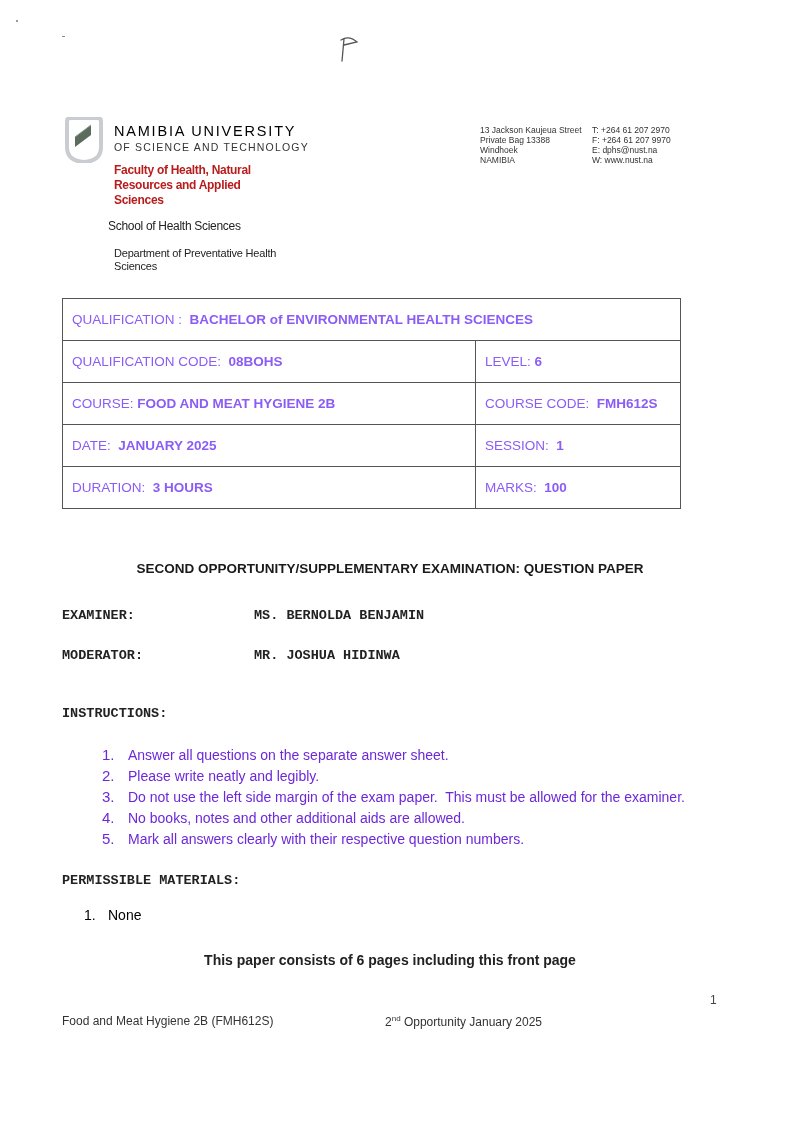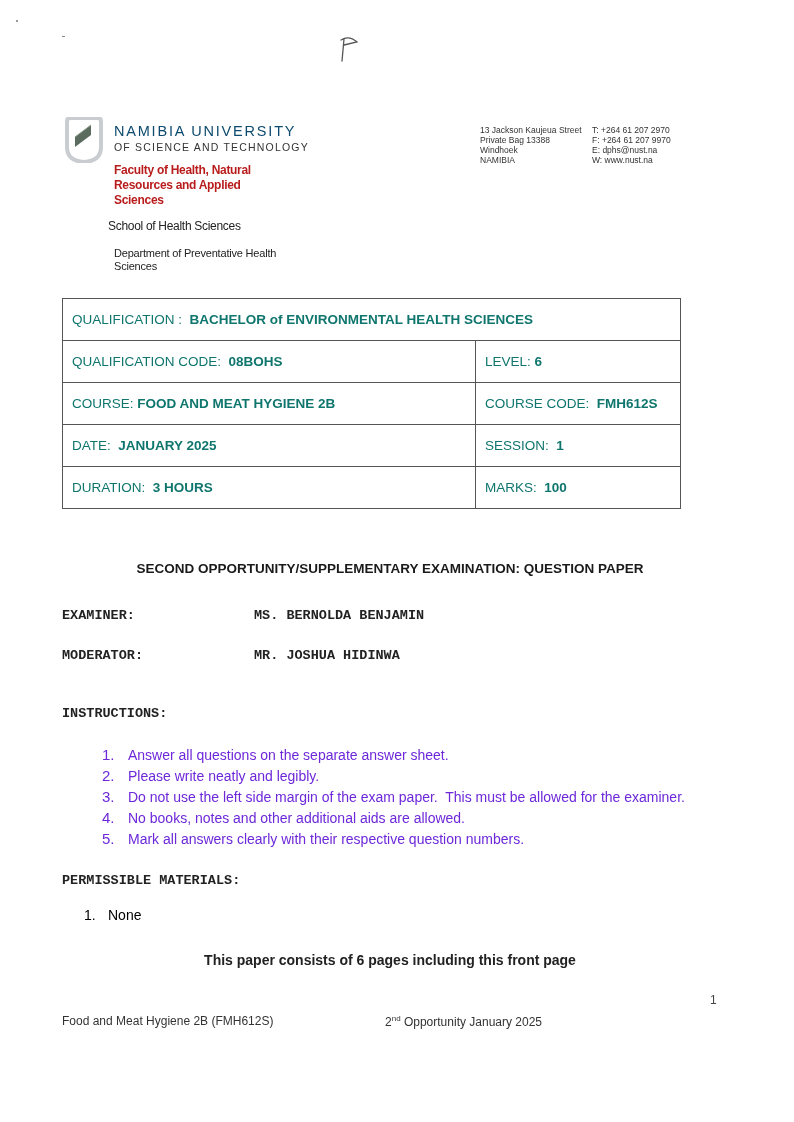--- a/index.html
+++ b/index.html
@@ -4,31 +4,31 @@
 <style>
   html, body { margin: 0; padding: 0; background: #fff; }
   body { width: 794px; height: 1122px; position: relative; overflow: hidden;
          font-family: "Liberation Sans", sans-serif; color: #1a1a1a; }
   .abs { position: absolute; }
   .handmark { left: 335px; top: 33px; width: 30px; height: 30px; }
   .stray { left: 16px; top: 20px; width: 2px; height: 2px; background:#999; }
   .stray2 { left: 62px; top: 36px; width: 3px; height: 1px; background:#888; }
 
   .logo { left: 63px; top: 117px; width: 42px; height: 46px; }
-  .uni-name { left: 114px; top: 123px; font-size: 14.5px; letter-spacing: 1.8px; color:#0c4a6e; font-weight: normal; }
+  .uni-name { left: 114px; top: 123px; font-size: 14.5px; letter-spacing: 1.8px; color:#000000; font-weight: normal; }
   .uni-sub { left: 114px; top: 141px; font-size: 10.5px; letter-spacing: 1.2px; color:#333; }
   .faculty { left: 114px; top: 163px; width: 170px; font-size: 12px; font-weight: bold; line-height: 15px; color:#b91c1c; letter-spacing:-0.3px;}
   .school { left: 108px; top: 219px; font-size: 12px; color:#222; letter-spacing:-0.3px;}
   .dept { left: 114px; top: 247px; width: 170px; font-size: 11px; line-height: 13px; color:#222; letter-spacing:-0.2px;}
 
   .addr { left: 480px; top: 125px; font-size: 8.5px; line-height: 10px; color:#333; }
   .contact { left: 592px; top: 125px; font-size: 8.5px; line-height: 10px; color:#333; }
 
   table.qual { position: absolute; left: 62px; top: 298px; width: 619px; border-collapse: collapse; font-size: 13.5px; }
-  table.qual td { border: 1px solid #555; height: 41px; padding: 0 0 0 9px; vertical-align: middle; color:#0f766e; }
+  table.qual td { border: 1px solid #555; height: 41px; padding: 0 0 0 9px; vertical-align: middle; color:#8b5cf6; }
   table.qual td.right { width: 195px; }
   table.qual b { font-weight: bold; }
 
   .exam-title { left: 0; width: 780px; top: 561px; text-align: center; font-size: 13.5px; font-weight: bold; padding-left: 0; }
   .lbl { font-size: 13.5px; font-weight: bold; color:#222;font-family:Liberation Mono, monospace; }
   .examiner-l { left: 62px; top: 608px; }
   .examiner-v { left: 254px; top: 608px; }
   .moderator-l { left: 62px; top: 648px; }
   .moderator-v { left: 254px; top: 648px; }
   .instr-h { left: 62px; top: 706px; }

